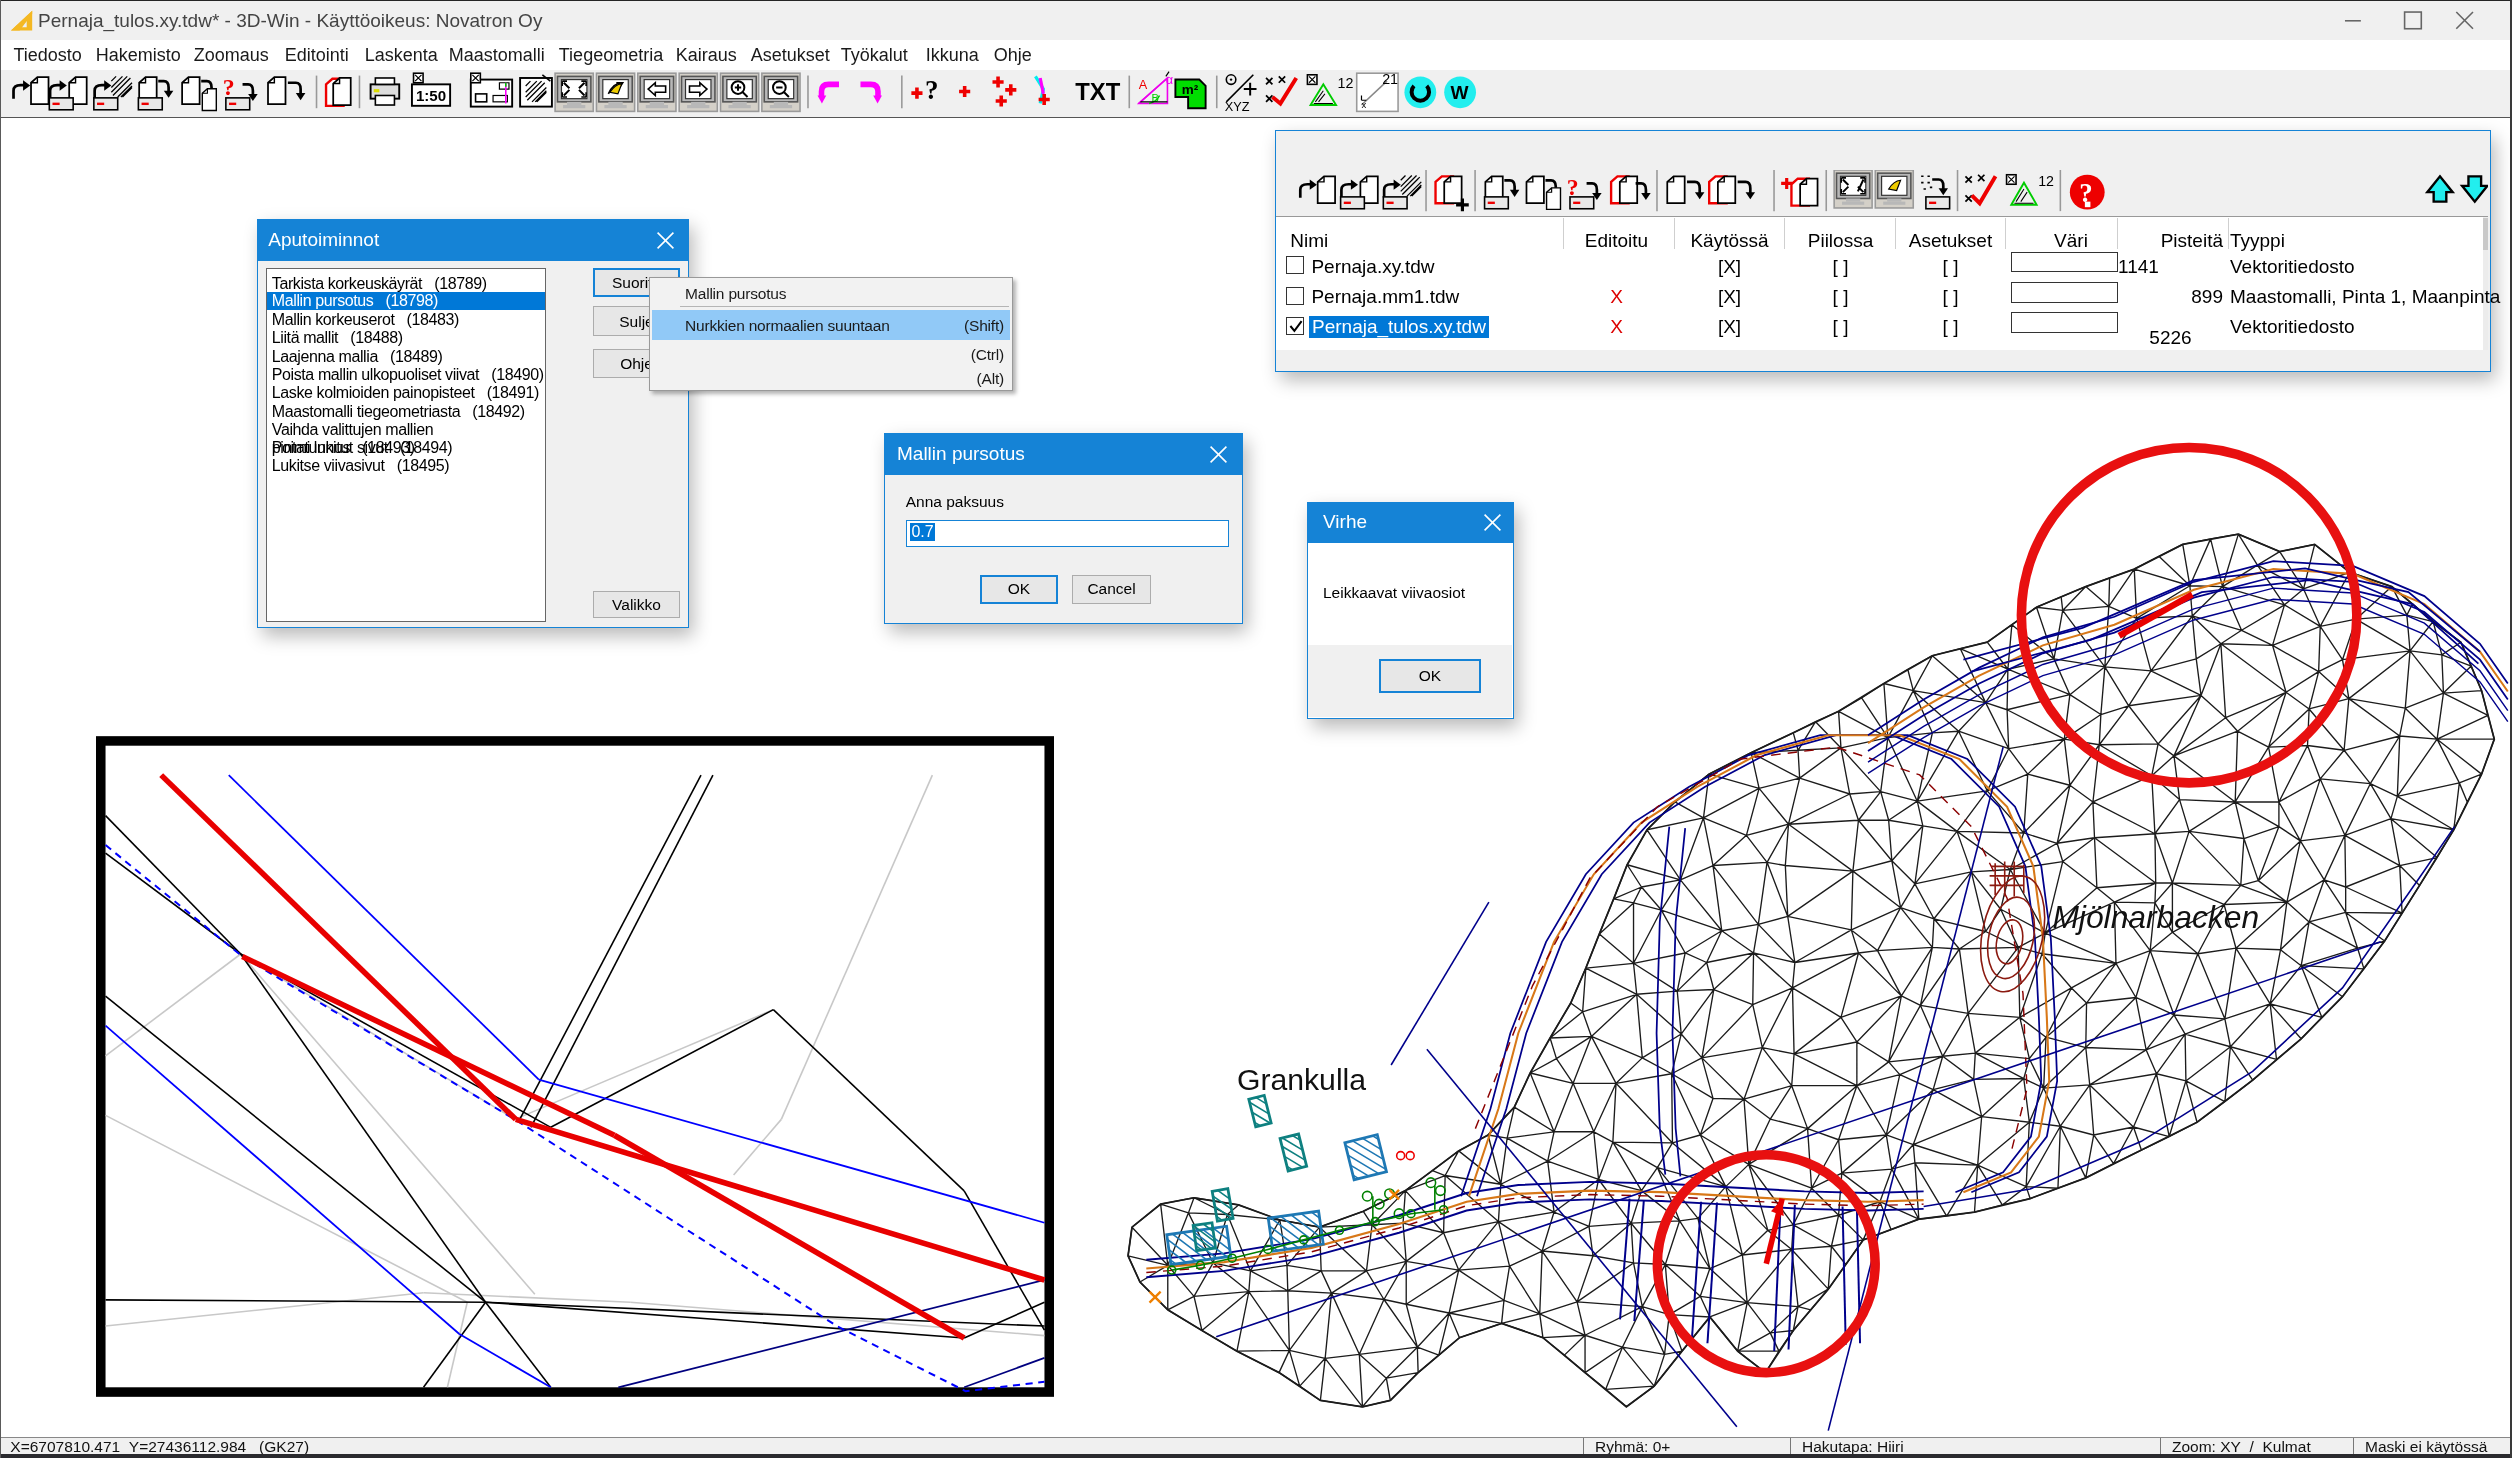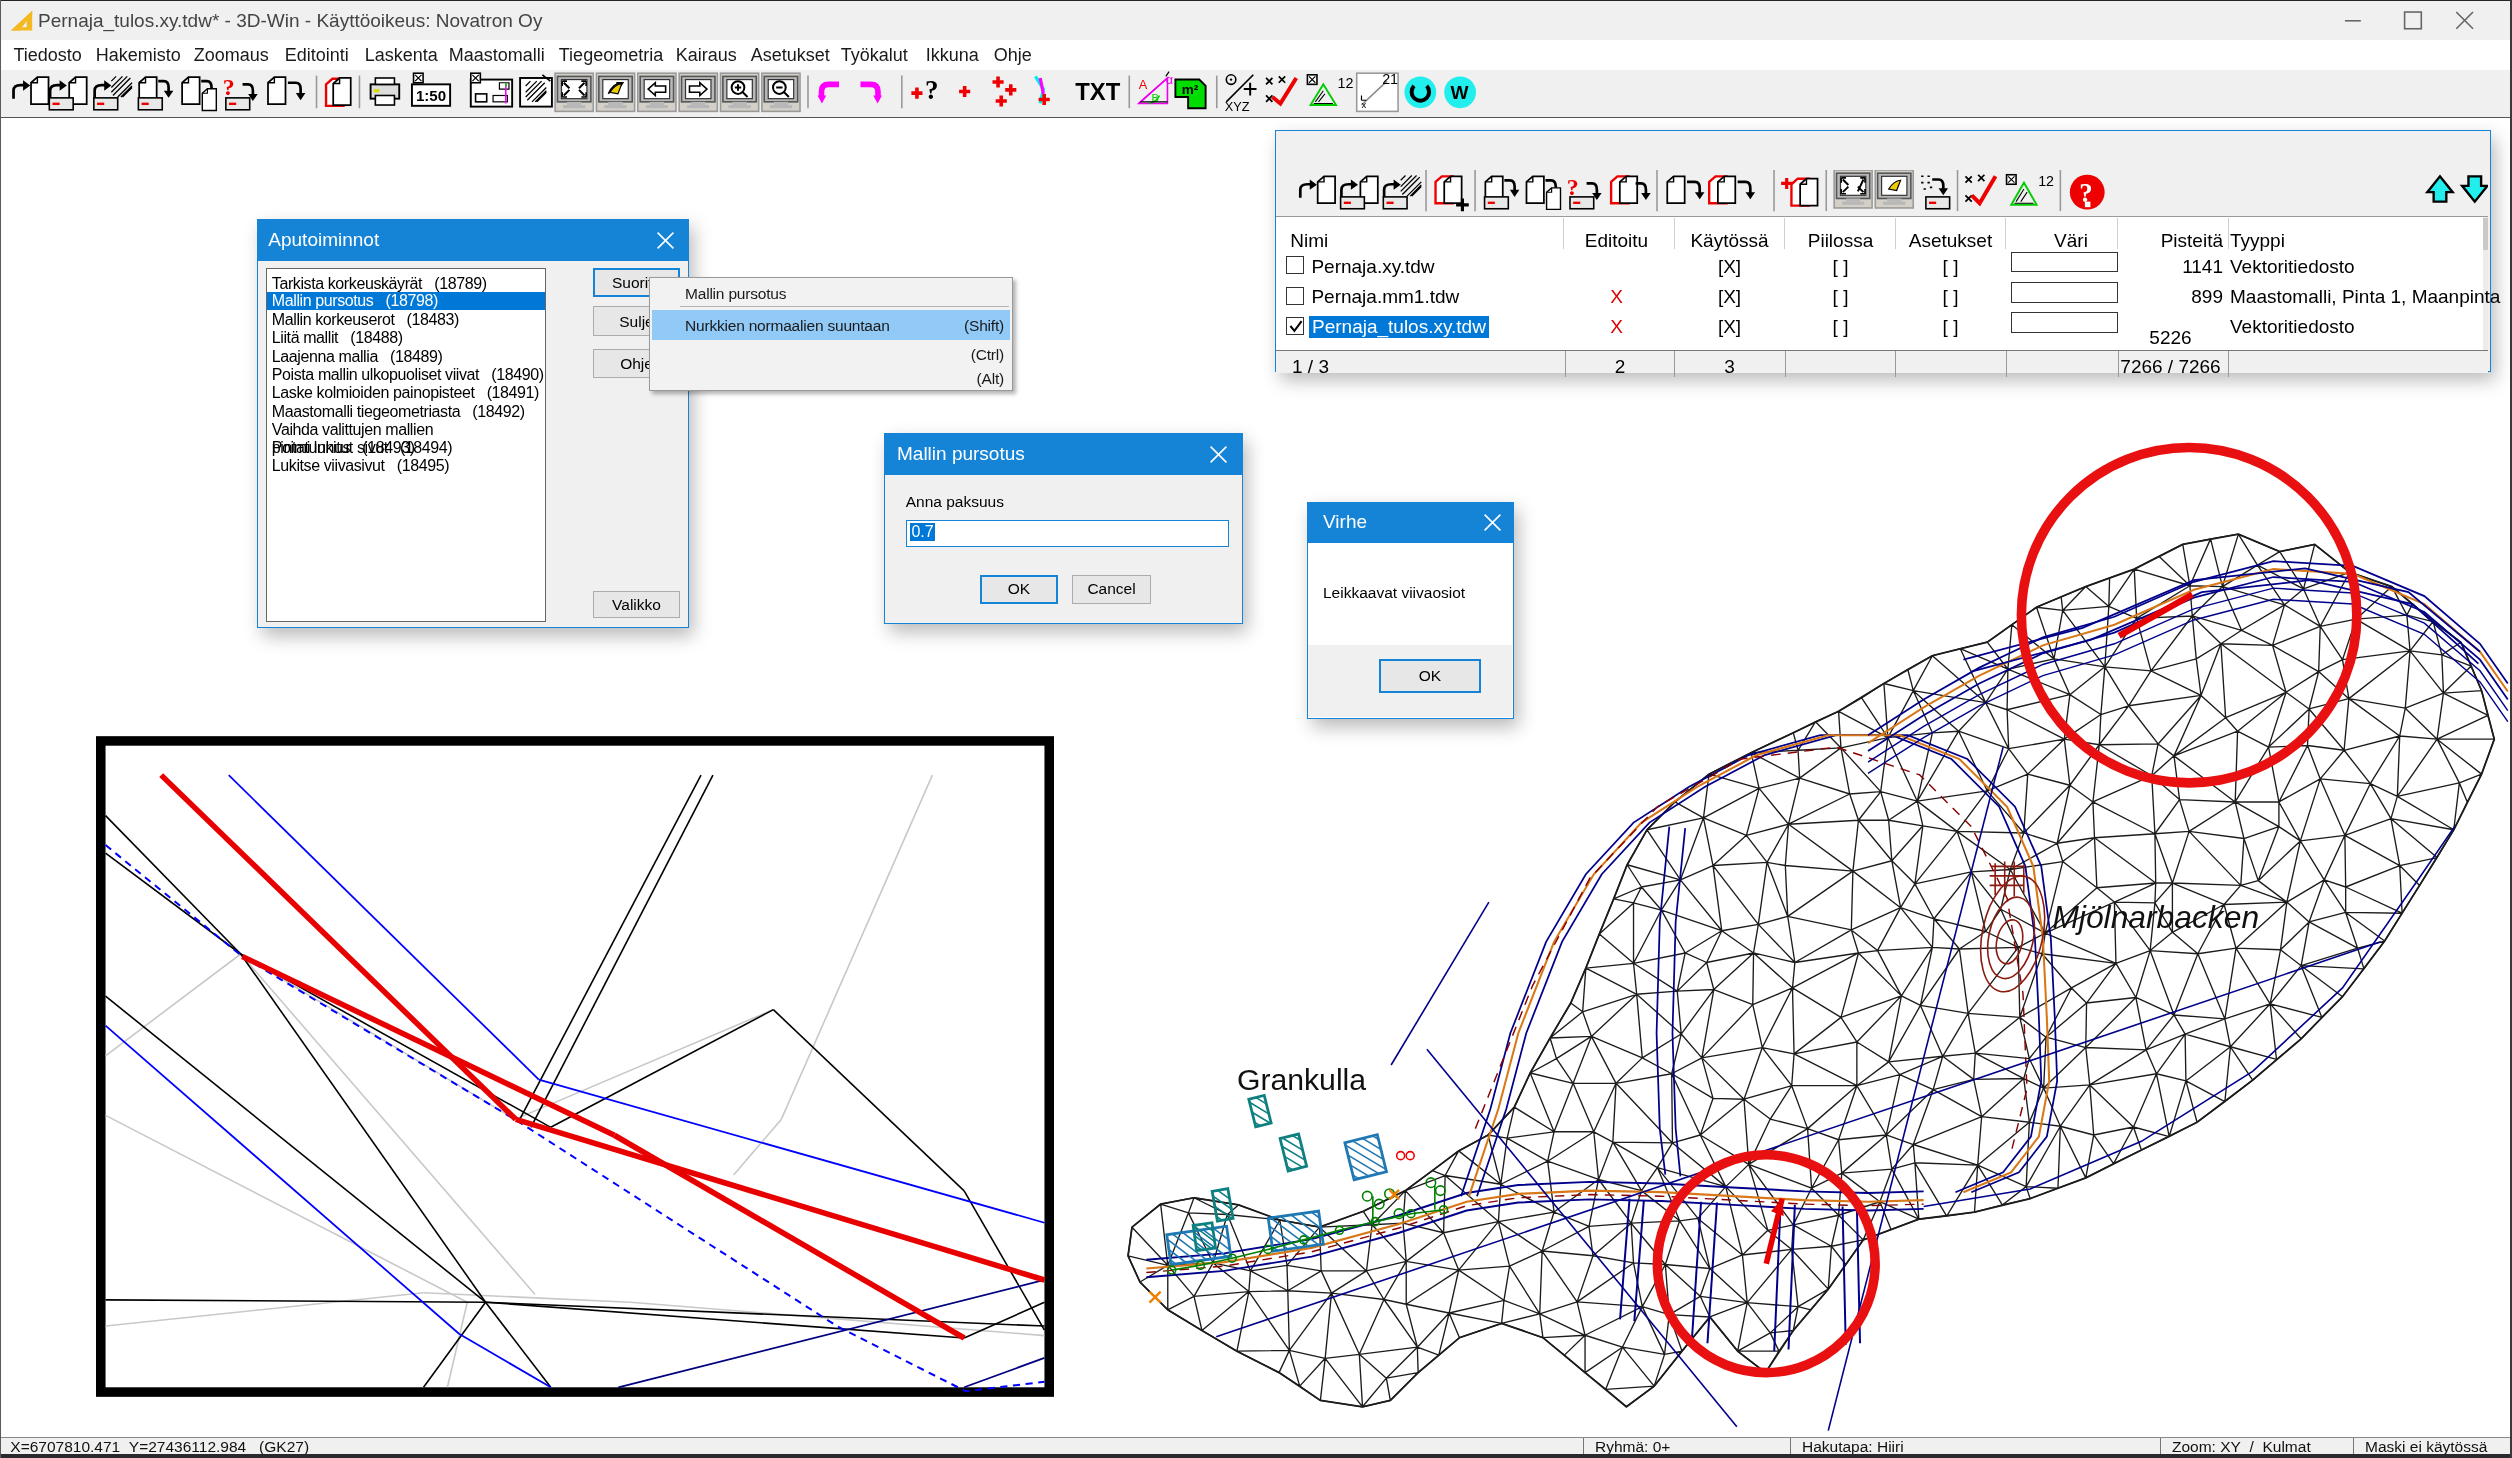--- a/index.html
+++ b/index.html
@@ -520,21 +520,21 @@
 <span style="position:absolute;left:954px;top:13.5px">Tyyppi</span>
 </div>
 
 <div style="position:absolute;left:0;top:123px;width:1212px;height:91px;font-size:19px;overflow:visible">
 <span style="position:absolute;left:10.3px;top:2.4px;width:17.5px;height:17.5px;border:1.6px solid #333;background:#fff"></span>
         <span style="position:absolute;left:33px;top:1.6px;padding:0 2.4px">Pernaja.xy.tdw</span>
         <span style="position:absolute;left:398px;top:1.6px;width:111px;text-align:center">[X]</span>
         <span style="position:absolute;left:509px;top:1.6px;width:111px;text-align:center">[&nbsp;]</span>
         <span style="position:absolute;left:619px;top:1.6px;width:111px;text-align:center">[&nbsp;]</span>
         <span style="position:absolute;left:735px;top:-2.4px;width:107px;height:20.7px;border:1.6px solid #333;background:#fff"></span>
-        <span style="position:absolute;left:842px;top:1.6px;width:105px;text-align:right">1141</span>
+        <span style="position:absolute;left:842px;top:1.6px;width:105px;">1141</span>
         <span style="position:absolute;left:954px;top:1.6px">Vektoritiedosto</span>
         <span style="position:absolute;left:10.3px;top:33px;width:17.5px;height:17.5px;border:1.6px solid #333;background:#fff"></span>
         <span style="position:absolute;left:33px;top:32px;padding:0 2.4px">Pernaja.mm1.tdw</span>
         <span style="position:absolute;left:285px;top:32px;width:111px;text-align:center;color:#d00">X</span>
         <span style="position:absolute;left:398px;top:32px;width:111px;text-align:center">[X]</span>
         <span style="position:absolute;left:509px;top:32px;width:111px;text-align:center">[&nbsp;]</span>
         <span style="position:absolute;left:619px;top:32px;width:111px;text-align:center">[&nbsp;]</span>
         <span style="position:absolute;left:735px;top:28px;width:107px;height:20.7px;border:1.6px solid #333;background:#fff"></span>
         <span style="position:absolute;left:842px;top:32px;width:105px;text-align:right">899</span>
         <span style="position:absolute;left:954px;top:32px">Maastomalli, Pinta 1, Maanpinta</span>
@@ -544,33 +544,20 @@
         </svg>
         <span style="position:absolute;left:33px;top:62px;background:#0078d7;color:#fff;padding:0 3px">Pernaja_tulos.xy.tdw</span>
         <span style="position:absolute;left:285px;top:62px;width:111px;text-align:center;color:#d00">X</span>
         <span style="position:absolute;left:398px;top:62px;width:111px;text-align:center">[X]</span>
         <span style="position:absolute;left:509px;top:62px;width:111px;text-align:center">[&nbsp;]</span>
         <span style="position:absolute;left:619px;top:62px;width:111px;text-align:center">[&nbsp;]</span>
         <span style="position:absolute;left:735px;top:58px;width:107px;height:20.7px;border:1.6px solid #333;background:#fff"></span>
         <span style="position:absolute;left:842px;top:73px;width:105px;text-align:center">5226</span>
         <span style="position:absolute;left:954px;top:62px">Vektoritiedosto</span>
 </div>
-<div style="position:absolute;left:0;top:219px;width:1212px;height:23px;background:#f0f0f0;border-top:1.6px solid #777;font-size:19px">
-<span style="position:absolute;left:16px;top:4.8px">1 / 3</span>
-<span style="position:absolute;left:289px;top:4.8px;width:110px;text-align:center">2</span>
-<span style="position:absolute;left:398px;top:4.8px;width:111px;text-align:center">3</span>
-<span style="position:absolute;left:842px;top:4.8px;width:105px;text-align:center">7266 / 7266</span>
-<div style="position:absolute;left:289px;top:0;width:0.8px;height:26px;background:#999"></div>
-        <div style="position:absolute;left:398px;top:0;width:0.8px;height:26px;background:#999"></div>
-        <div style="position:absolute;left:509px;top:0;width:0.8px;height:26px;background:#999"></div>
-        <div style="position:absolute;left:619px;top:0;width:0.8px;height:26px;background:#999"></div>
-        <div style="position:absolute;left:730px;top:0;width:0.8px;height:26px;background:#999"></div>
-        <div style="position:absolute;left:842px;top:0;width:0.8px;height:26px;background:#999"></div>
-        <div style="position:absolute;left:952px;top:0;width:0.8px;height:26px;background:#999"></div>
-</div>
 </div>
 
 <div class="win" style="left:257px;top:219px;width:432px;height:409px;border:1.6px solid #1583d6">
 <div class="tbar" style="height:41px;background:#1583d6">
 <span style="position:absolute;left:10.3px;top:8.7px">Aputoiminnot</span>
 <svg style="position:absolute;left:398px;top:11px" width="19" height="19" viewBox="0 0 24 24">
           <path d="M2 2 l20 20 m0 -20 l-20 20" stroke="#fff" stroke-width="2"></path>
         </svg>
 </div>
 <div style="position:absolute;left:8px;top:48px;width:280px;height:354px;background:#fff;border:0.8px solid #666;font-size:16px;letter-spacing:-0.4px;color:#000;overflow:hidden">

